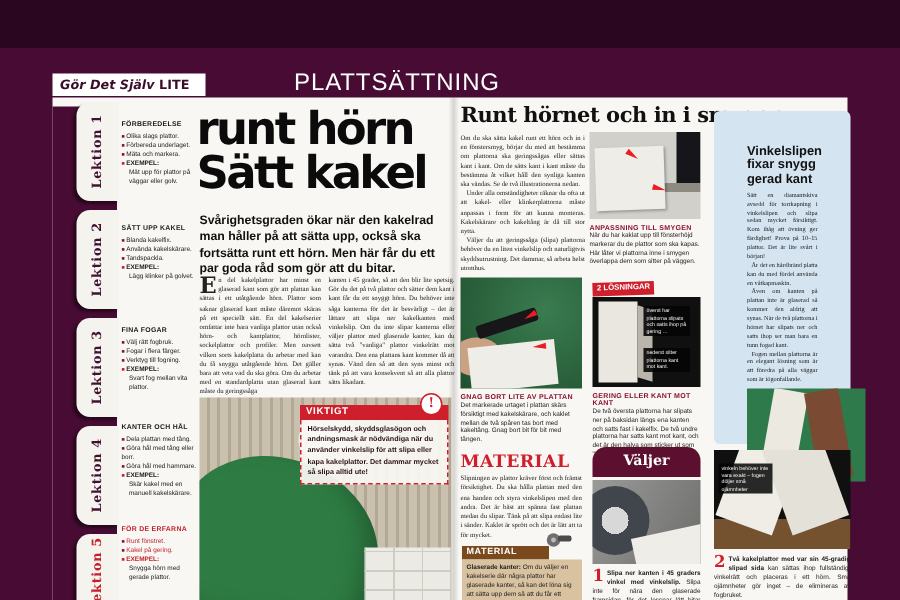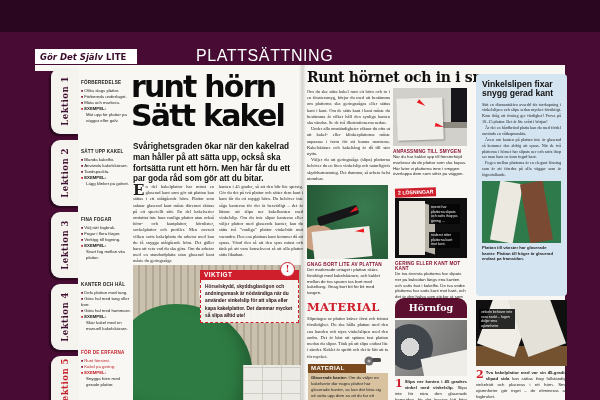--- a/index.html
+++ b/index.html
@@ -97,21 +97,21 @@
              color:#cf1f2c;letter-spacing:.3px;}
   .ex-text{position:absolute;left:272px;top:251px;width:81px;font:4.5px/1.4 "Liberation Serif",serif;
            color:#222;text-align:justify;}
   .material{position:absolute;left:273px;top:299px;width:80px;}
   .mat-head{background:#7a4a1e;color:#fff;font:700 6px/9px "Liberation Sans",sans-serif;
             padding:0 3px;height:9px;width:52px;letter-spacing:.4px;}
   .mat-body{background:#d9c29f;padding:2px 3px;font:4.3px/1.42 "Liberation Sans",sans-serif;color:#222;}
   .mat-lead{font-weight:700;}
   .mat-icon{position:absolute;right:6px;top:-12px;}
   .bluebox{position:absolute;left:441px;top:9px;width:91px;height:222px;background:#d4e4f1;
-           border-radius:4px;padding:6px;box-sizing:border-box;}
+           border-radius:4px;padding:22px;box-sizing:border-box;}
   .bb-h{font:700 8.6px/1.08 "Liberation Sans",sans-serif;color:#111;margin-bottom:3px;}
   .bb-p{font:4.2px/1.4 "Liberation Serif",serif;color:#222;text-align:justify;}
   .bb-p+.bb-p{text-indent:3px;}
   .bb-photo{position:relative;margin-top:3px;width:79px;height:62px;background:#2f7a4a;overflow:hidden;}
   .bb-tileL{position:absolute;left:13px;top:1px;width:23px;height:60px;background:#ece9e1;transform:rotate(10deg);}
   .bb-tileR{position:absolute;right:13px;top:1px;width:23px;height:60px;background:#7a4a33;transform:rotate(-10deg);}
   .bb-cap{font:700 4.2px/1.35 "Liberation Sans",sans-serif;color:#222;margin-top:2px;}
   .photo-step2{left:441px;top:235px;width:91px;height:66px;background:#101010;}
   .floor{position:absolute;bottom:0;left:0;width:100%;height:20px;background:#74512f;}
   .vL{position:absolute;left:10px;top:-8px;width:40px;height:60px;background:#efede6;transform:rotate(20deg);}
@@ -269,21 +269,21 @@
       <div class="los-tile"></div>
       <div class="los-side"></div>
       <div class="los-label" style="left:34px;top:6px;">överst har plattorna slipats och satts ihop på gering …</div>
       <div class="los-label" style="left:34px;top:34px;">nederst sitter plattorna kant mot kant.</div>
     </div>
     <div class="capt" style="left:360px;top:196px;width:72px;">
       <div class="ct">GERING ELLER KANT MOT KANT</div>
       <div class="cb">De två översta plattorna har slipats ner på baksidan längs ena kanten och satts fast i kakelfix. De två undre plattorna har satts kant mot kant, och det är den halva som sticker ut som "överlappar" dem på väggen.</div>
     </div>
 
-    <div class="hornfog">Hörnfog</div>
+    <div class="hornfog">Väljer</div>
     <div class="photo photo-step1">
       <div class="blade"></div>
       <div class="s1tile"></div>
     </div>
     <div class="stepcap" style="left:360px;top:314px;width:72px;">
       <span class="stepnum">1</span><span class="steplead">Slipa ner kanten i 45 graders vinkel med vinkelslip.</span><span> Slipa inte för nära den glaserade framsidan, för det lossnar lätt bitar och då ser kanten tråkig ut. Håll minst 1–2 mm avstånd.</span>
     </div>
 
     <div class="bluebox">
       <div class="bb-h">Vinkelslipen fixar snygg gerad kant</div>

